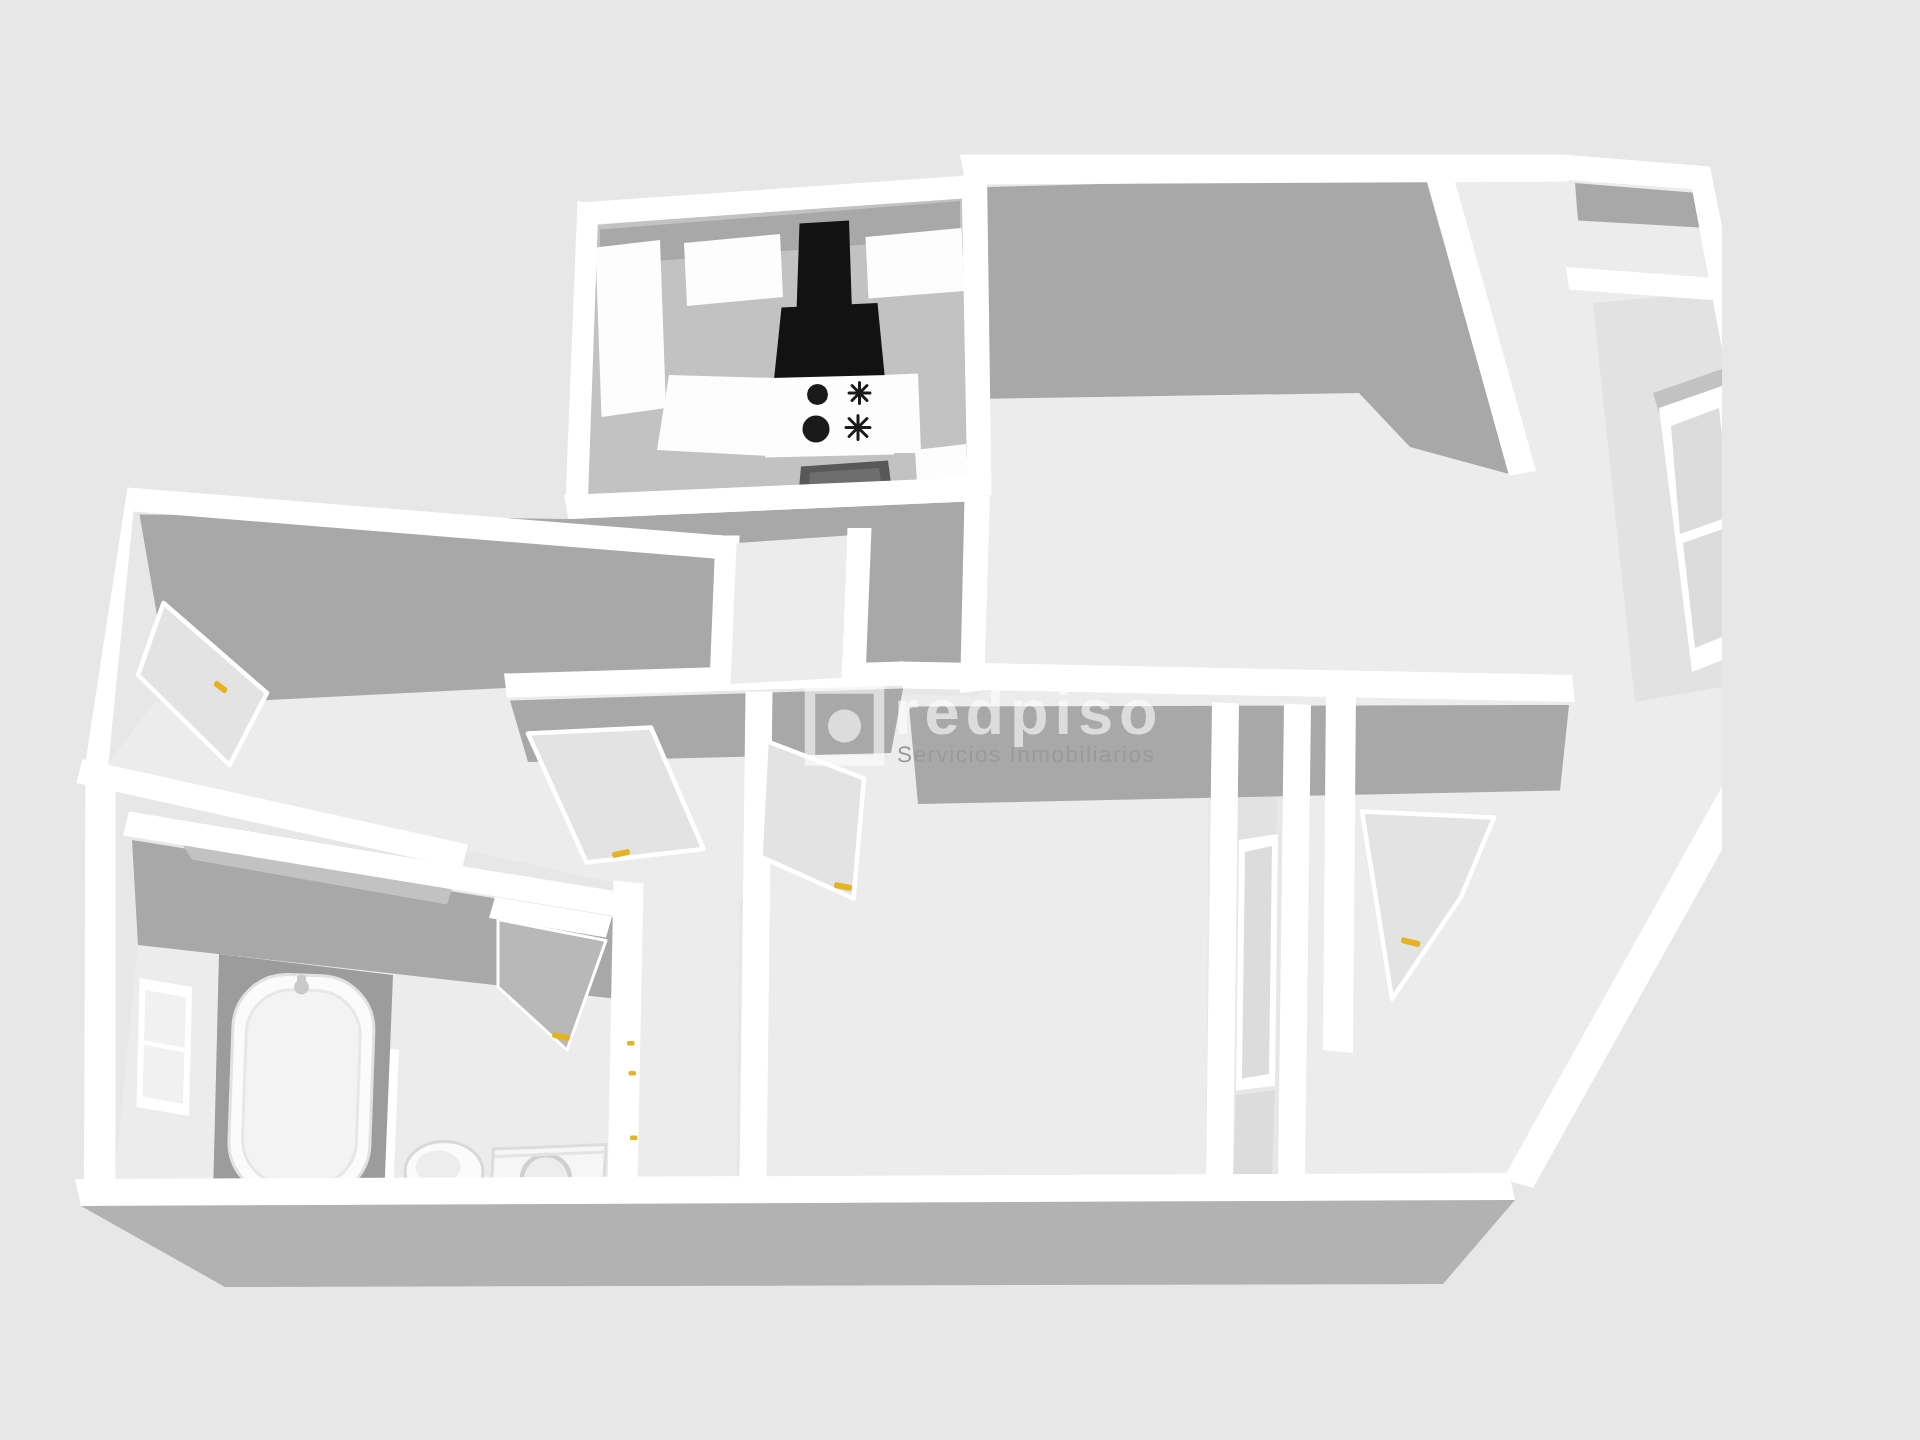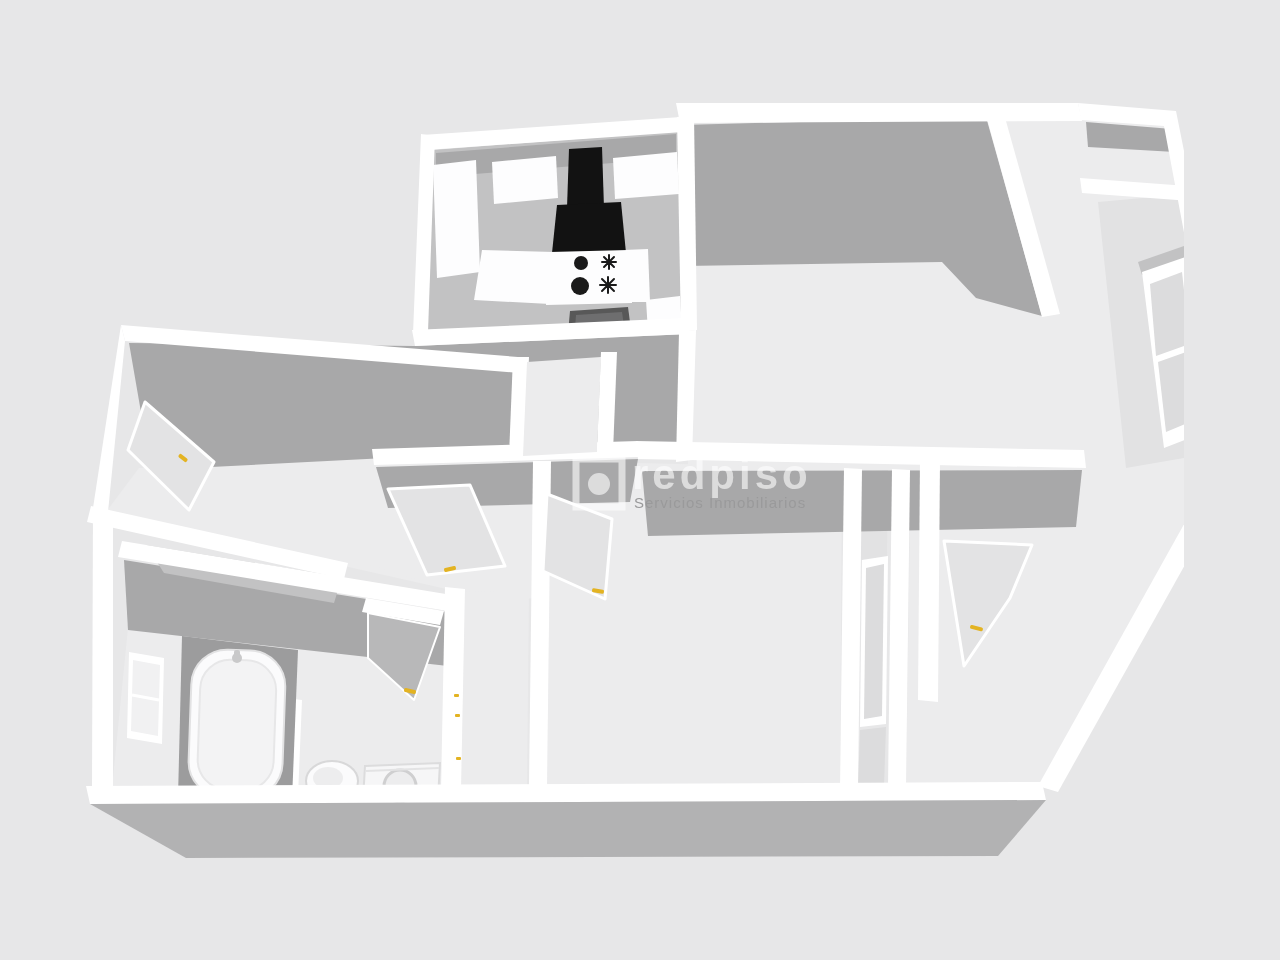--- a/index.html
+++ b/index.html
@@ -1,17 +1,17 @@
 <!DOCTYPE html>
 <html style="--background: #e7e7e8; --floor: #ececed; --wall-white: #ffffff; --wall-shadow: #a8a8a9; --tub-alcove: #9c9c9d; --wall-midtone: #c2c2c3; --wall-light: #e2e2e3; --outer-wall: #b2b2b3; --hood: #121212; --oven: #585858; --window-pane: #dcdcdd; --door-face: #e3e3e4; --door-dark: #b8b8b9; --handle-yellow: #e3b322; --watermark-white: rgba(255,255,255,0.6); --tagline-gray: #9a9a9b;"><head>
 <meta charset="utf-8">
 <style>
   html,body{margin:0;padding:0;background:#e7e7e8;}
   body{font-family:"Liberation Sans", sans-serif;}
-  .stage{width:1148px;height:960px;position:relative;overflow:hidden;margin-left:36px;}
+  .stage{width:1148px;height:960px;position:relative;overflow:hidden;}
   svg{display:block;}
   .bg        {fill:var(--background,#e7e7e8);}
   .floor     {fill:var(--floor,#ececed);}
   .wallw     {fill:var(--wall-white,#ffffff);}
   .shadow    {fill:var(--wall-shadow,#a8a8a9);}
   .shadow2   {fill:var(--tub-alcove,#9c9c9d);}
   .midtone   {fill:var(--wall-midtone,#c2c2c3);}
   .walllight {fill:var(--wall-light,#e2e2e3);}
   .outer     {fill:var(--outer-wall,#b2b2b3);}
   .hood      {fill:var(--hood,#121212);}

